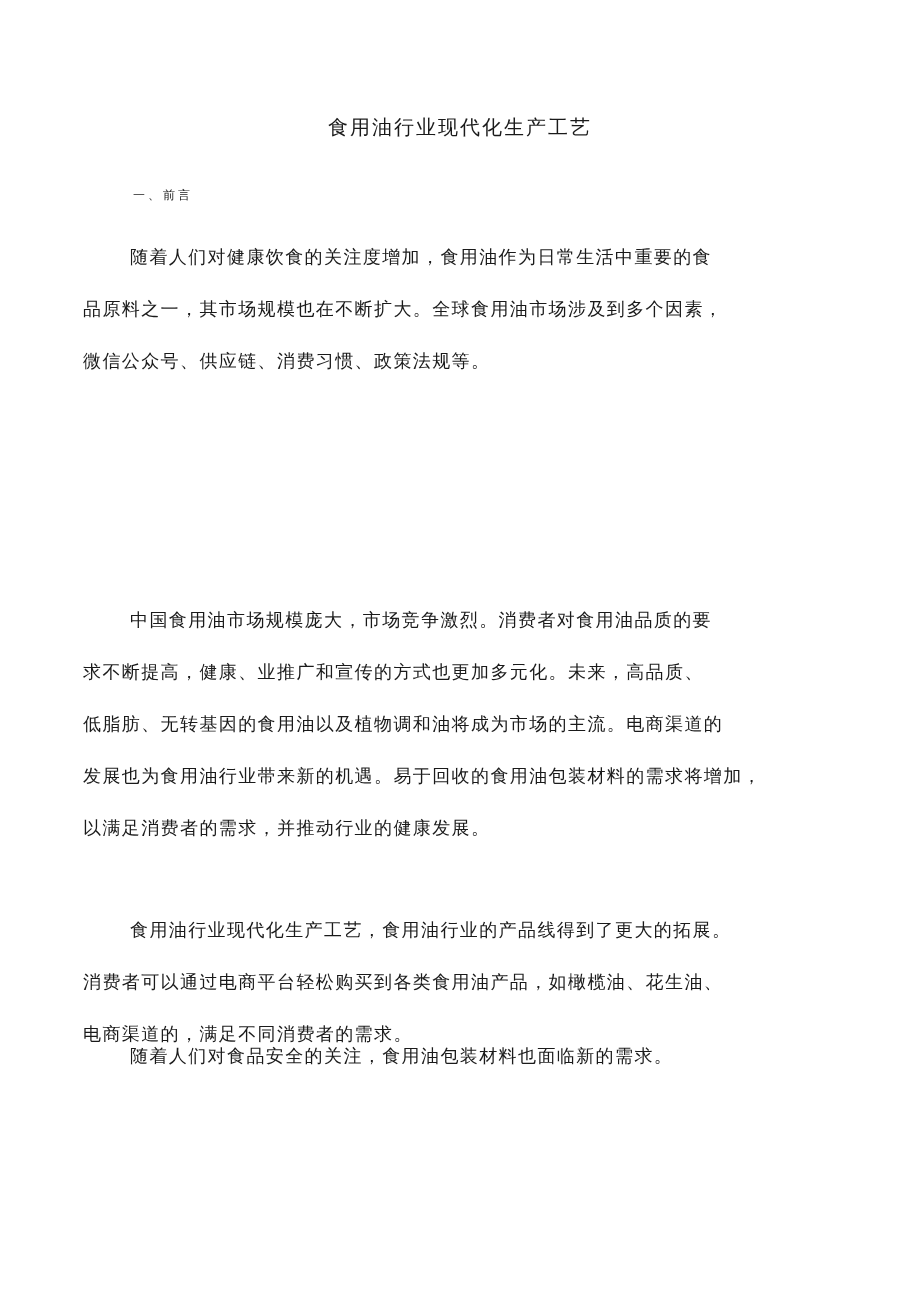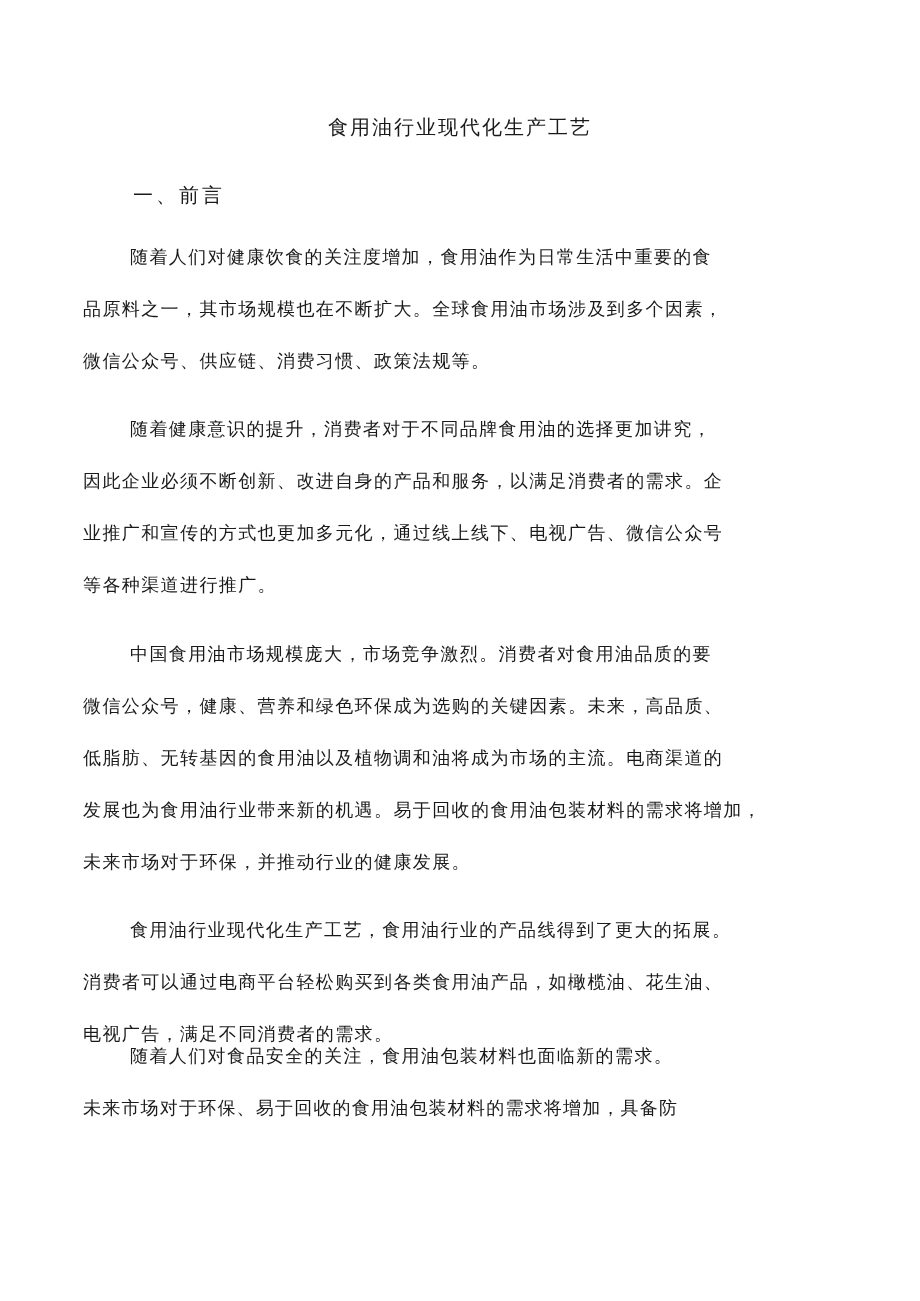--- a/index.html
+++ b/index.html
@@ -31,21 +31,21 @@
       font-size: 20px;
       letter-spacing: 2px;
       line-height: 30px;
       margin: 0;
       font-weight: normal;
     }
     .section-heading {
       position: absolute;
       top: 180px;
       left: 133px;
-      font-size: 20px;
+      font-size: 12px;
       letter-spacing: 3px;
       line-height: 30px;
       margin: 0;
       font-weight: normal;
     }
     .body-text {
       position: absolute;
       left: 83px;
       width: 760px;
       margin: 0;
@@ -58,59 +58,52 @@
     .body-text .line {
       display: block;
       white-space: nowrap;
       text-indent: 0;
     }
     .body-text .line.first {
       padding-left: 47px;
     }
     #p1 { top: 231px; }
     #p2 { top: 403px; }
-    #p3 { top: 628px; font-family: Liberation Serif, serif; }
+    #p3 { top: 594px; font-family: Liberation Serif, serif; }
     #p4 { top: 904px; }
     #p5 { top: 1030px; }
     .p5-line2 { letter-spacing: 1.2px; }
   </style>
 </head>
 <body>
 
 <div class="page">
 
   <h1 class="doc-title">食用油行业现代化生产工艺</h1>
 
   <h2 class="section-heading">一、前言</h2>
 
   <div class="body-text" id="p1">
     <span class="line first">随着人们对健康饮食的关注度增加，食用油作为日常生活中重要的食</span>
     <span class="line">品原料之一，其市场规模也在不断扩大。全球食用油市场涉及到多个因素，</span>
     <span class="line">微信公众号、供应链、消费习惯、政策法规等。</span>
   </div>
 
-  <div class="body-text" id="p2">
-    <span class="line first">随着健康意识的提升，消费者对于不同品牌食用油的选择更加讲究，</span>
-    <span class="line">因此企业必须不断创新、改进自身的产品和服务，以满足消费者的需求。企</span>
-    <span class="line">业推广和宣传的方式也更加多元化，通过线上线下、电视广告、微信公众号</span>
-    <span class="line">等各种渠道进行推广。</span>
-  </div>
 
   <div class="body-text" id="p3">
     <span class="line first">中国食用油市场规模庞大，市场竞争激烈。消费者对食用油品质的要</span>
-    <span class="line">微信公众号，健康、营养和绿色环保成为选购的关键因素。未来，高品质、</span>
+    <span class="line">求不断提高，健康、业推广和宣传的方式也更加多元化。未来，高品质、</span>
     <span class="line">低脂肪、无转基因的食用油以及植物调和油将成为市场的主流。电商渠道的</span>
     <span class="line">发展也为食用油行业带来新的机遇。易于回收的食用油包装材料的需求将增加，</span>
-    <span class="line">未来市场对于环保，并推动行业的健康发展。</span>
+    <span class="line">以满足消费者的需求，并推动行业的健康发展。</span>
   </div>
 
   <div class="body-text" id="p4">
     <span class="line first">食用油行业现代化生产工艺，食用油行业的产品线得到了更大的拓展。</span>
     <span class="line">消费者可以通过电商平台轻松购买到各类食用油产品，如橄榄油、花生油、</span>
-    <span class="line">电视广告，满足不同消费者的需求。</span>
+    <span class="line">电商渠道的，满足不同消费者的需求。</span>
   </div>
 
   <div class="body-text" id="p5">
     <span class="line first">随着人们对食品安全的关注，食用油包装材料也面临新的需求。</span>
-    <span class="line p5-line2">未来市场对于环保、易于回收的食用油包装材料的需求将增加，具备防</span>
   </div>
 
 </div>
 
 </body></html>

